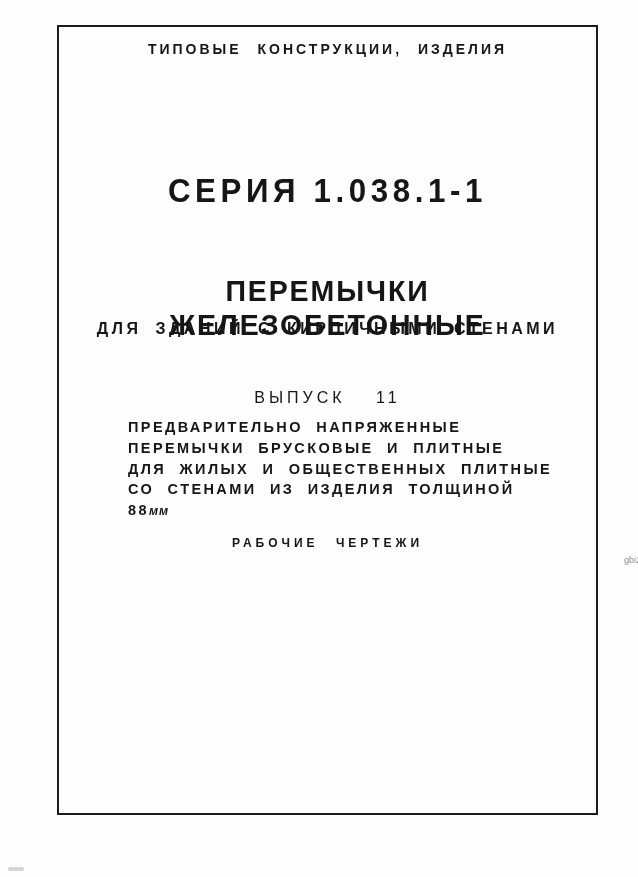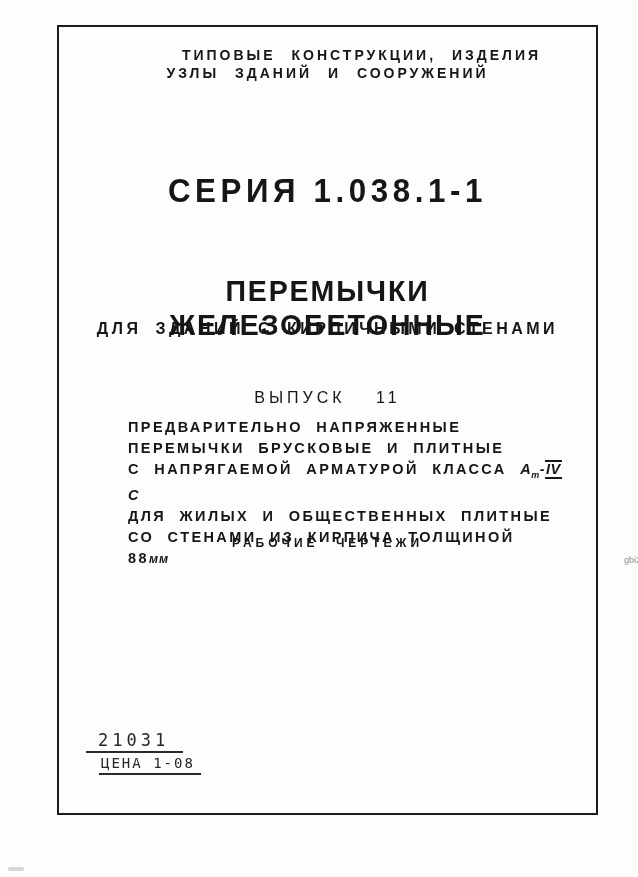--- a/index.html
+++ b/index.html
@@ -19,21 +19,21 @@
     border:2px solid #1c1c1c;
   }
   .centered{position:absolute;left:57px;width:541px;text-align:center;}
   .hdr{
     font-weight:700;
     font-size:14px;
     letter-spacing:3px;
     word-spacing:9px;
     line-height:18px;
   }
-  .hdr-l1{top:46px;margin-left:34px;}
+  .hdr-l1{top:40px;}
   .hdr-l2{top:64px;}
   .series{
     top:171px;
     font-weight:700;
     font-size:34px;
     letter-spacing:5px;
     transform:scaleX(.92);
   }
   .main-title{
     top:274px;
@@ -123,50 +123,39 @@
   }
 </style>
 </head>
 <body>
 
 <div class="page">
 
   <div class="frame"></div>
 
   <div class="centered hdr hdr-l1">ТИПОВЫЕ КОНСТРУКЦИИ, ИЗДЕЛИЯ</div>
-  <div class="centered hdr hdr-l2">УЗЛЫ ЗДАНИЙ И СООРУЖЕНИЙ</div>
 
   <div class="centered series">СЕРИЯ 1.038.1-1</div>
 
   <div class="centered main-title">ПЕРЕМЫЧКИ ЖЕЛЕЗОБЕТОННЫЕ</div>
 
   <div class="centered subtitle">ДЛЯ ЗДАНИЙ С КИРПИЧНЫМИ СТЕНАМИ</div>
 
   <div class="centered issue">ВЫПУСК 11</div>
 
   <div class="desc">
     <div>ПРЕДВАРИТЕЛЬНО НАПРЯЖЕННЫЕ</div>
     <div>ПЕРЕМЫЧКИ БРУСКОВЫЕ И ПЛИТНЫЕ</div>
-    <div>
-      <span>С НАПРЯГАЕМОЙ АРМАТУРОЙ КЛАССА</span>
-      <span class="armclass">
-        <span>А</span><sub>т</sub><span>-</span><span class="roman">IV</span><span>С</span>
-      </span>
-    </div>
     <div>ДЛЯ ЖИЛЫХ И ОБЩЕСТВЕННЫХ ПЛИТНЫЕ</div>
     <div>
-      <span>СО СТЕНАМИ ИЗ КИРПИЧА ТОЛЩИНОЙ</span>
+      <span>СО СТЕНАМИ ИЗ ИЗДЕЛИЯ ТОЛЩИНОЙ</span>
       <span>88</span><span class="unit">мм</span>
     </div>
   </div>
 
   <div class="centered worktype">РАБОЧИЕ ЧЕРТЕЖИ</div>
 
-  <div class="stamp">
-    <span class="stamp-code">21031</span><br>
-    <span class="stamp-price">ЦЕНА 1-08</span>
-  </div>
 
   <div class="watermark">gbi22.ru</div>
 
   <div class="smudge"></div>
 
 </div>
 
 </body></html>

